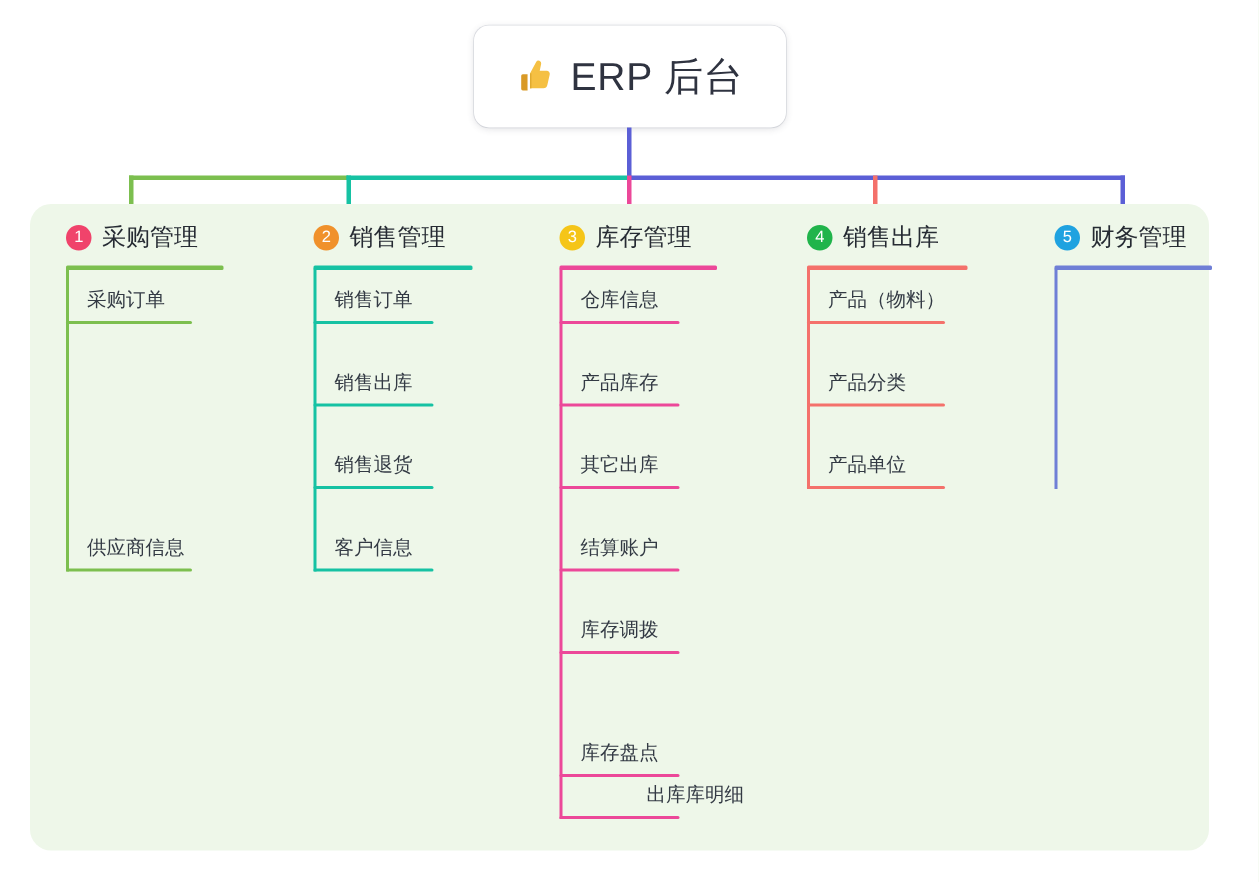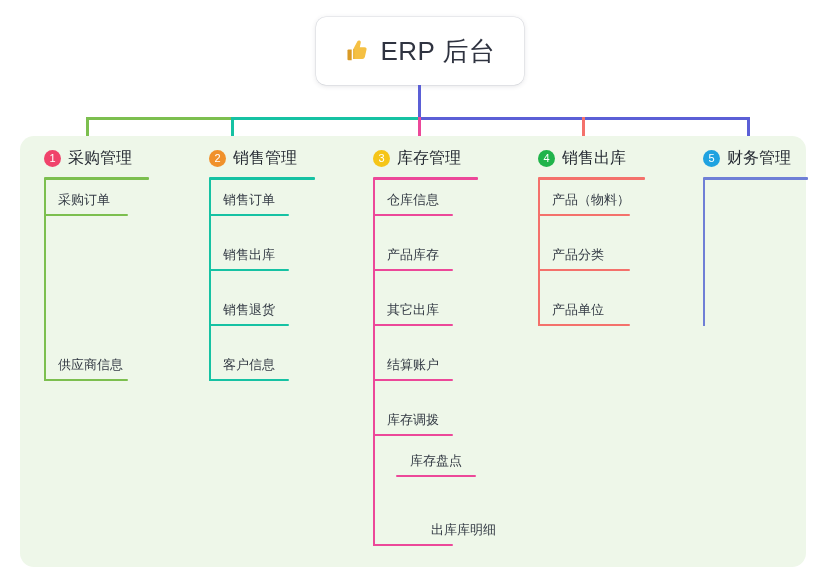--- a/index.html
+++ b/index.html
@@ -151,21 +151,21 @@
           <div class="item-rule" style="width: 80px; background: rgb(236, 72, 153);"></div>
         </div>
         <div class="item" style="left: 0px; top: 353px; width: 80px; height: 28px;">
           <span class="item-label" style="left: 14px;">结算账户</span>
           <div class="item-rule" style="width: 80px; background: rgb(236, 72, 153);"></div>
         </div>
         <div class="item" style="left: 0px; top: 408px; width: 80px; height: 28px;">
           <span class="item-label" style="left: 14px;">库存调拨</span>
           <div class="item-rule" style="width: 80px; background: rgb(236, 72, 153);"></div>
         </div>
-        <div class="item" style="left: 0px; top: 449px; width: 80px; height: 28px; margin-left: 23px;">
+        <div class="item" style="left: 0px; top: 490px; width: 80px; height: 28px;">
           <span class="item-label" style="left: 14px;">库存盘点</span>
           <div class="item-rule" style="width: 80px; background: rgb(236, 72, 153);"></div>
         </div>
         <div class="item" style="left: 0px; top: 518px; width: 80px; height: 28px;">
           <span class="item-label" style="left: 14px; margin-left: 44px;">出库库明细</span>
           <div class="item-rule" style="width: 80px; background: rgb(236, 72, 153);"></div>
         </div>
       </div>
       <div class="col" style="left: 538px; width: 160px; height: 588px;">
         <div class="col-head" style="top: 148px;">

